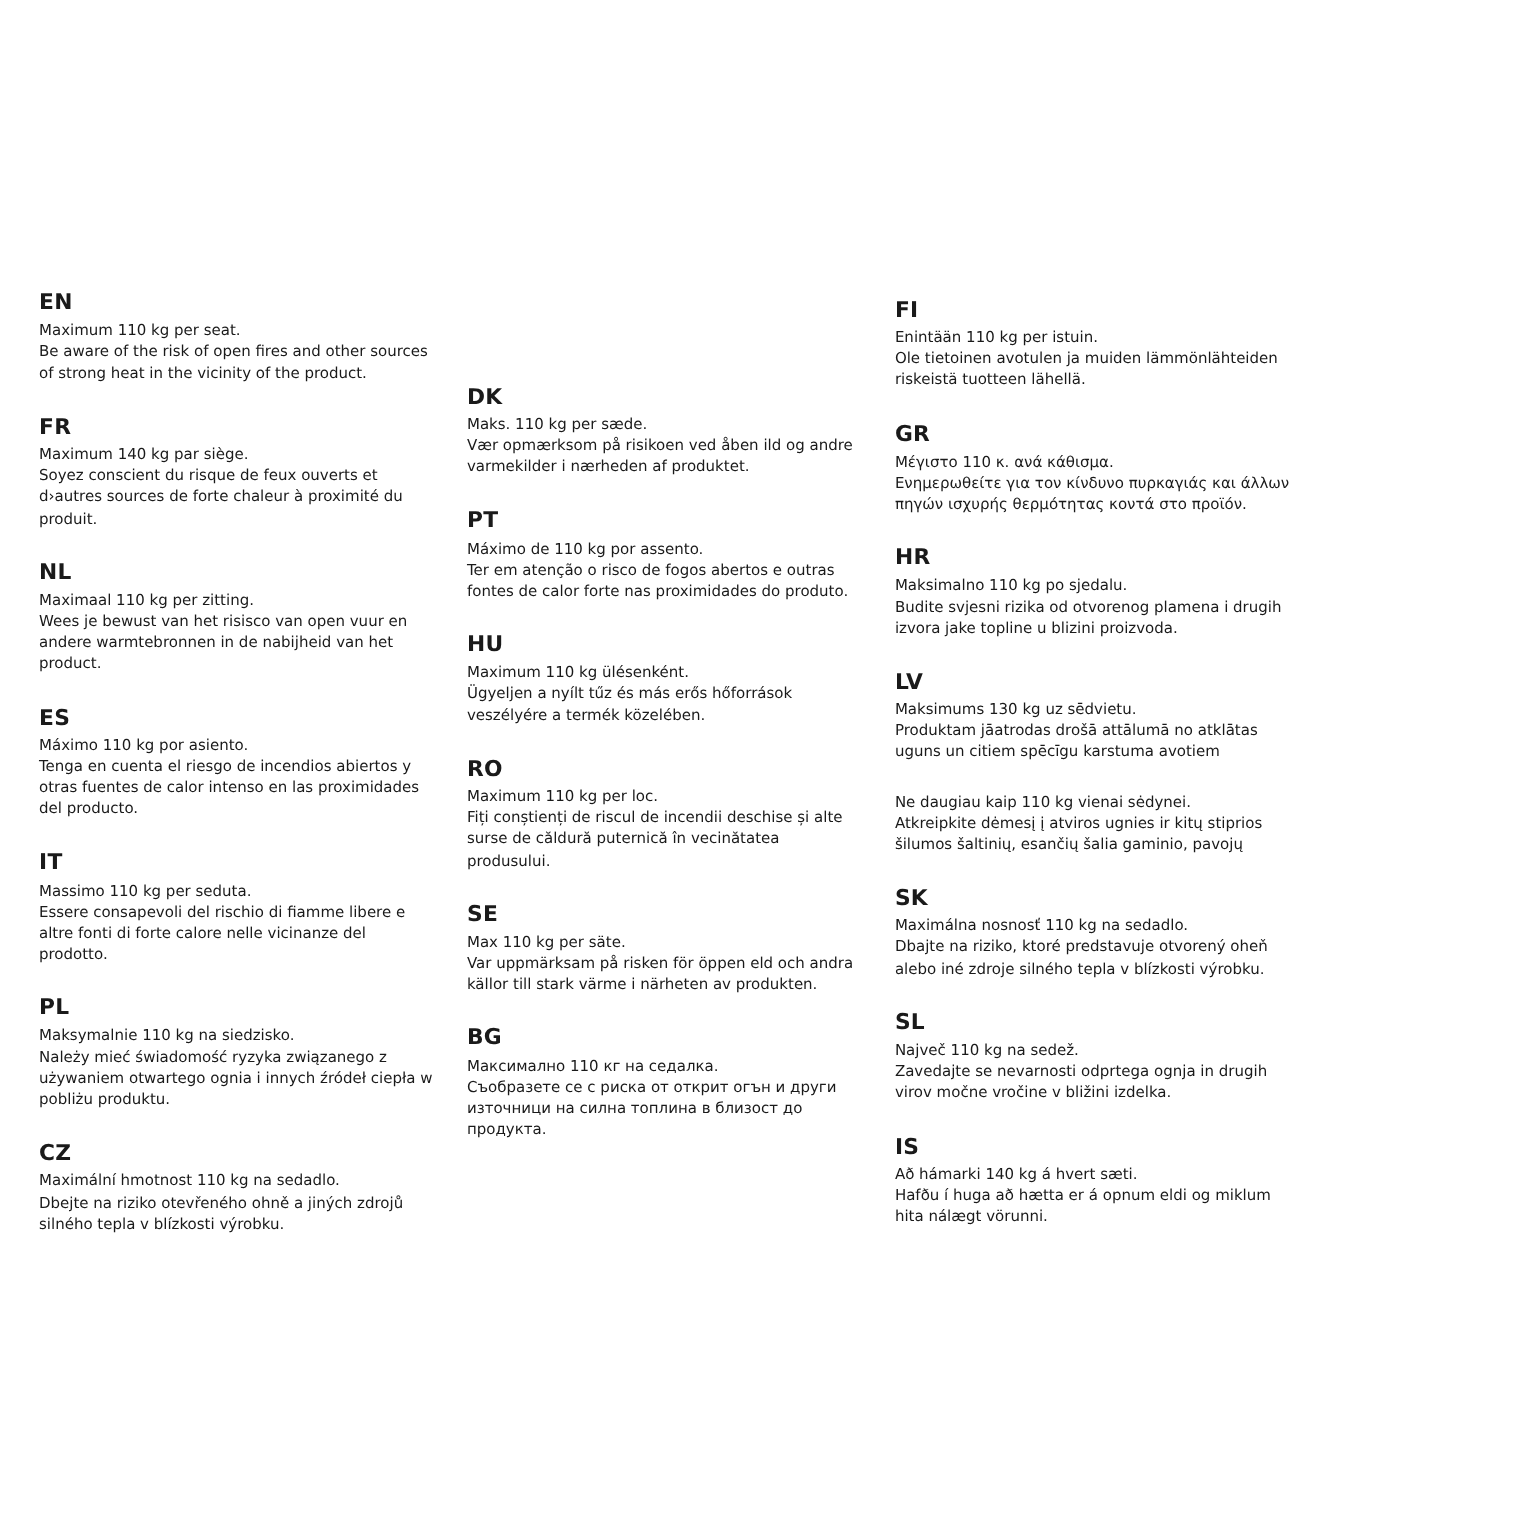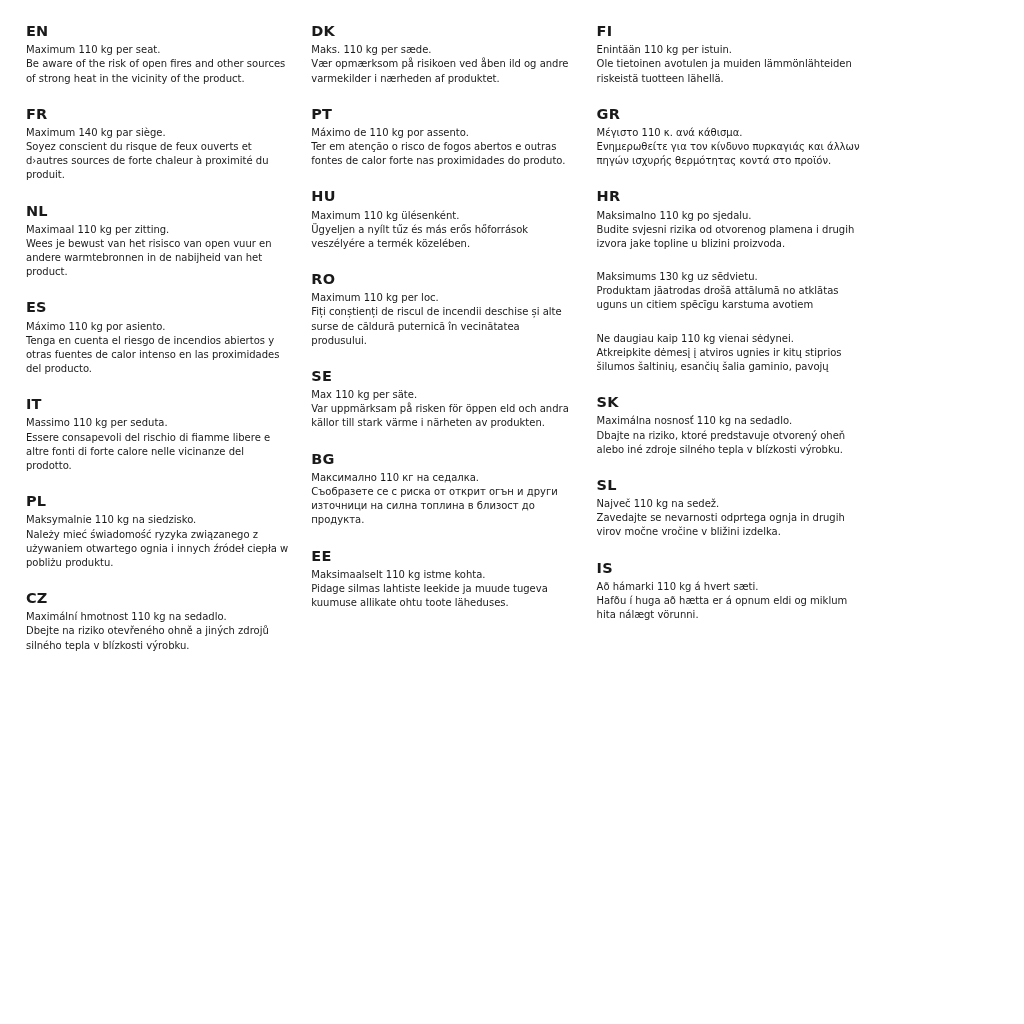--- a/index.html
+++ b/index.html
@@ -14,21 +14,21 @@
     color: #1a1a1a;
     overflow: hidden;
   }
   .page {
     box-sizing: border-box;
     width: 908px;
     height: 1024px;
     padding: 22px 26px 10px 26px;
     display: flex;
     flex-direction: row;
-    align-items: flex-start;
+    align-items: center;
   }
   .column {
     box-sizing: border-box;
     width: 33.33%;
     padding-right: 22px;
     display: flex;
     flex-direction: column;
   }
   .entry {
     margin-bottom: 19px;
@@ -114,61 +114,57 @@
     <div class="entry">
       <div class="entry-code">SE</div>
       <div class="entry-text">Max 110 kg per säte.
 Var uppmärksam på risken för öppen eld och andra källor till stark värme i närheten av produkten.</div>
     </div>
     <div class="entry">
       <div class="entry-code">BG</div>
       <div class="entry-text">Максимално 110 кг на седалка.
 Съобразете се с риска от открит огън и други източници на силна топлина в близост до продукта.</div>
     </div>
-    <div class="entry">
-      <div class="entry-code">EE</div>
-      <div class="entry-text">Maksimaalselt 110 kg istme kohta.
-Pidage silmas lahtiste leekide ja muude tugeva kuumuse allikate ohtu toote läheduses.</div>
-    </div>
   </div>
 
   <div class="column">
     <div class="entry">
       <div class="entry-code">FI</div>
       <div class="entry-text">Enintään 110 kg per istuin.
 Ole tietoinen avotulen ja muiden lämmönlähteiden riskeistä tuotteen lähellä.</div>
     </div>
     <div class="entry">
       <div class="entry-code">GR</div>
       <div class="entry-text">Μέγιστο 110 κ. ανά κάθισμα.
  Ενημερωθείτε για τον κίνδυνο πυρκαγιάς και άλλων πηγών ισχυρής θερμότητας κοντά στο προϊόν.</div>
     </div>
     <div class="entry">
       <div class="entry-code">HR</div>
       <div class="entry-text">Maksimalno 110 kg po sjedalu.
 Budite svjesni rizika od otvorenog plamena i drugih izvora jake topline u blizini proizvoda.</div>
     </div>
     <div class="entry">
+      <div class="entry-code">LV</div>
       <div class="entry-text">Maksimums 130 kg uz sēdvietu.
 Produktam jāatrodas drošā attālumā no atklātas uguns un citiem spēcīgu karstuma avotiem</div>
     </div>
     <div class="entry">
       <div class="entry-text">Ne daugiau kaip 110 kg vienai sėdynei.
 Atkreipkite dėmesį į atviros ugnies ir kitų stiprios šilumos šaltinių, esančių šalia gaminio, pavojų</div>
     </div>
     <div class="entry">
       <div class="entry-code">SK</div>
       <div class="entry-text">Maximálna nosnosť 110 kg na sedadlo.
 Dbajte na riziko, ktoré predstavuje otvorený oheň alebo iné zdroje silného tepla v blízkosti výrobku.</div>
     </div>
     <div class="entry">
       <div class="entry-code">SL</div>
       <div class="entry-text">Največ 110 kg na sedež.
 Zavedajte se nevarnosti odprtega ognja in drugih virov močne vročine v bližini izdelka.</div>
     </div>
     <div class="entry">
       <div class="entry-code">IS</div>
-      <div class="entry-text">Að hámarki 110 kg á hvert sæti.
+      <div class="entry-text">Að hámarki 140 kg á hvert sæti.
 Hafðu í huga að hætta er á opnum eldi og miklum hita nálægt vörunni.</div>
     </div>
   </div>
 
 </div>
 
 </body></html>

